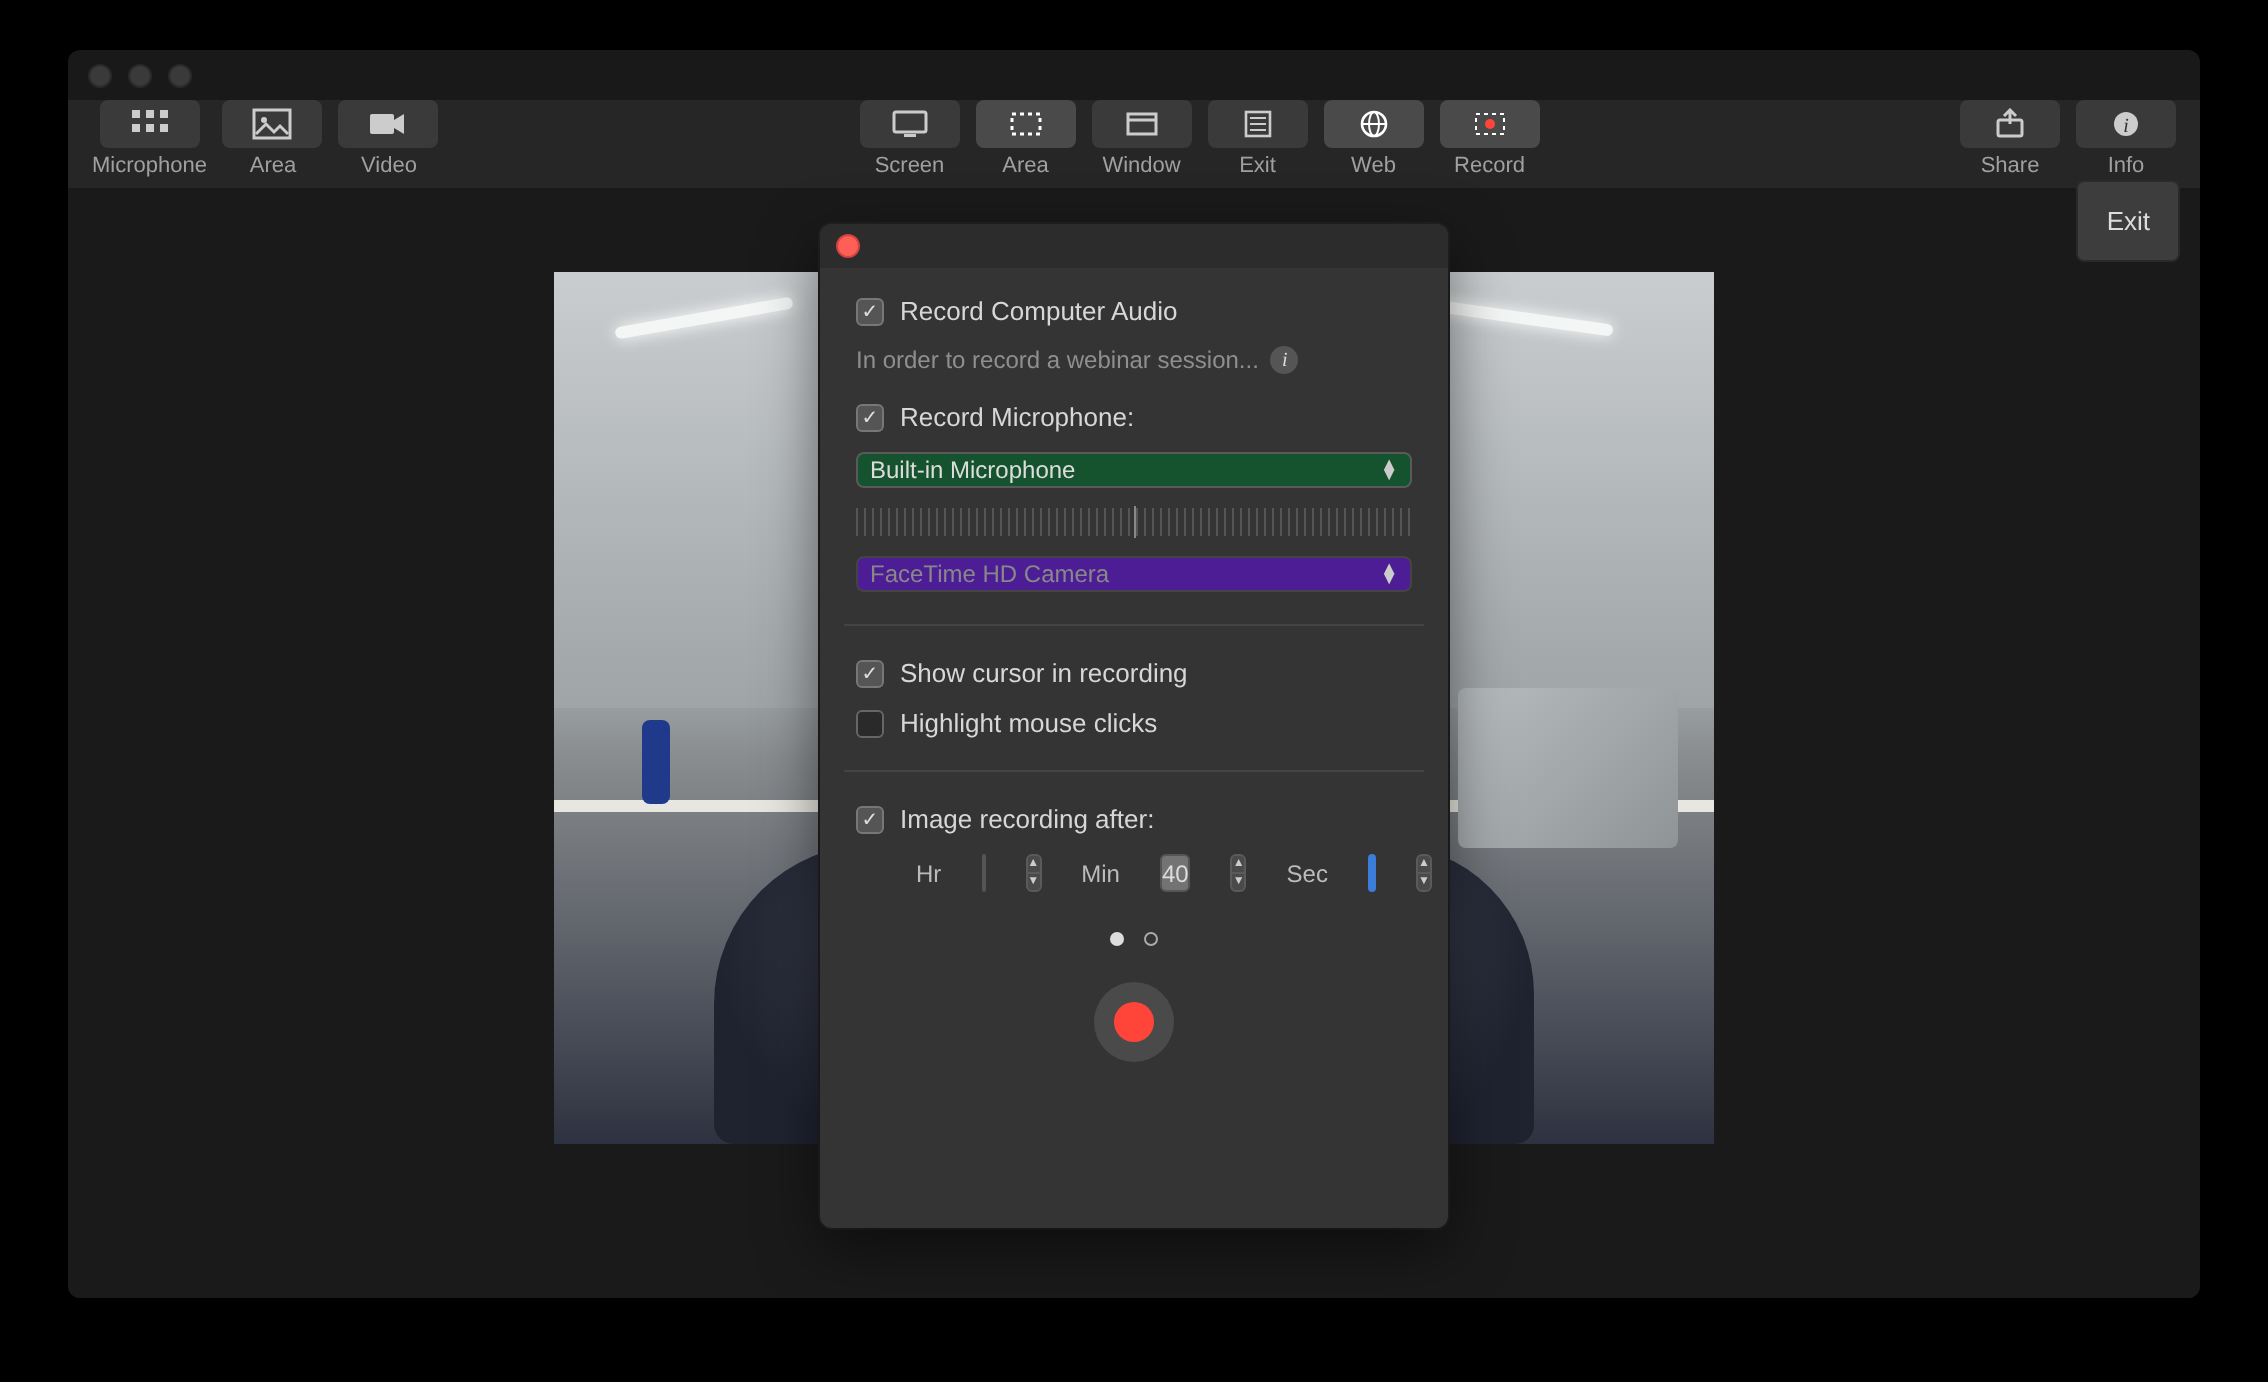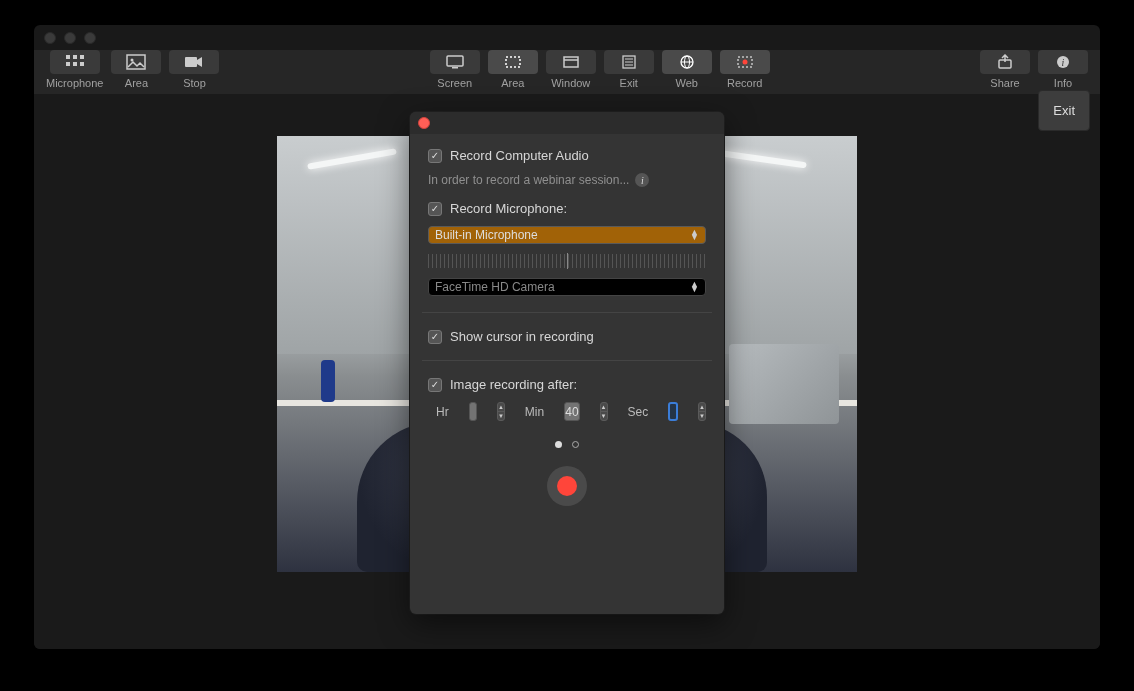--- a/index.html
+++ b/index.html
@@ -143,36 +143,36 @@
     font-size: 10px; color:#ddd;
   }
   .check.on { background:#555; border-color:#777; }
   .subtext { color:#8f8f8f; font-size:12px; display:flex; align-items:flex-end; gap:6px; margin-left:0px; }
   .info-icon {
     width:14px; height:14px; border-radius:50%;
     background:#555; display:flex; align-items:center; justify-content:center;
     font-size:10px; color:#ddd; font-style: italic; font-family: serif;
   }
   .select {
-    background:#a16207; border:1px solid #5a5a5a; border-radius:4px;
+    background:#14532d; border:1px solid #5a5a5a; border-radius:4px;
     height:18px; display:flex; align-items:center; justify-content:space-between;
     padding:0 6px; font-size:12px; color:#ddd;
   }
-  .select.disabled { background:#000000; color:#888; border-color:#444; }
+  .select.disabled { background:#4c1d95; color:#888; border-color:#444; }
   .select .chev { font-size:9px; color:#ccc; display:flex; flex-direction:column; line-height:5px; }
   .meter {
     height:14px; width:100%;
     background: repeating-linear-gradient(90deg,#555 0 1px, transparent 1px 4px);
     position:relative;
   }
   .meter::after {
     content:""; position:absolute; left:50%; top:-1px; bottom:-1px; width:1px; background:#888;
   }
   .divider { height:1px; background:#444; margin:6px -6px; }
-  .duration-row { display:flex; align-items:center; gap:20px; margin-left:8px; }
+  .duration-row { display:flex; align-items:center; gap:20px; margin-left:30px; }
   .numbox {
     width:34px; height:19px; background:#737373; border:1px solid #555;
     border-radius:3px; color:#ddd; font-size:12px; text-align:center;
     display:flex; align-items:center; justify-content:center;
   }
   .numbox.focused { border:2px solid #3b7dd8; background:#243447; }
   .stepper {
     width:13px; height:19px; background:#4a4a4a; border:1px solid #5a5a5a;
     border-radius:3px; display:flex; flex-direction:column;
   }
@@ -231,21 +231,21 @@
           </div>
           <span>Area</span>
         </div>
         <div class="tbtn">
           <div class="ticon">
             <svg width="20" height="16" viewBox="0 0 20 16">
               <rect x="1" y="3" width="12" height="10" rx="1" fill="#ccc"></rect>
               <path d="M13 6 L18 3 L18 13 L13 10 Z" fill="#ccc"></path>
             </svg>
           </div>
-          <span>Stop</span>
+          <span>Video</span>
         </div>
       </div>
     <div class="spacer"></div>
     <div class="toolbar-group" id="tg-center">
         <div class="tbtn">
           <div class="ticon">
             <svg width="20" height="16" viewBox="0 0 20 16">
               <rect x="2" y="2" width="16" height="10" rx="1" fill="none" stroke="#ccc" stroke-width="1.5"></rect>
               <rect x="7" y="13" width="6" height="1.5" fill="#ccc"></rect>
             </svg>
@@ -373,20 +373,24 @@
               <span>▲</span>
               <span>▼</span>
             </span>
         </div>
 
         <div class="divider"></div>
 
         <div class="row">
           <div class="check on">✓</div>
           <span>Show cursor in recording</span>
+        </div>
+        <div class="row">
+          <div class="check"></div>
+          <span>Highlight mouse clicks</span>
         </div>
 
         <div class="divider"></div>
 
         <div class="row">
           <div class="check on">✓</div>
           <span>Image recording after:</span>
         </div>
         <div class="duration-row">
           <span class="dlabel">Hr</span>

